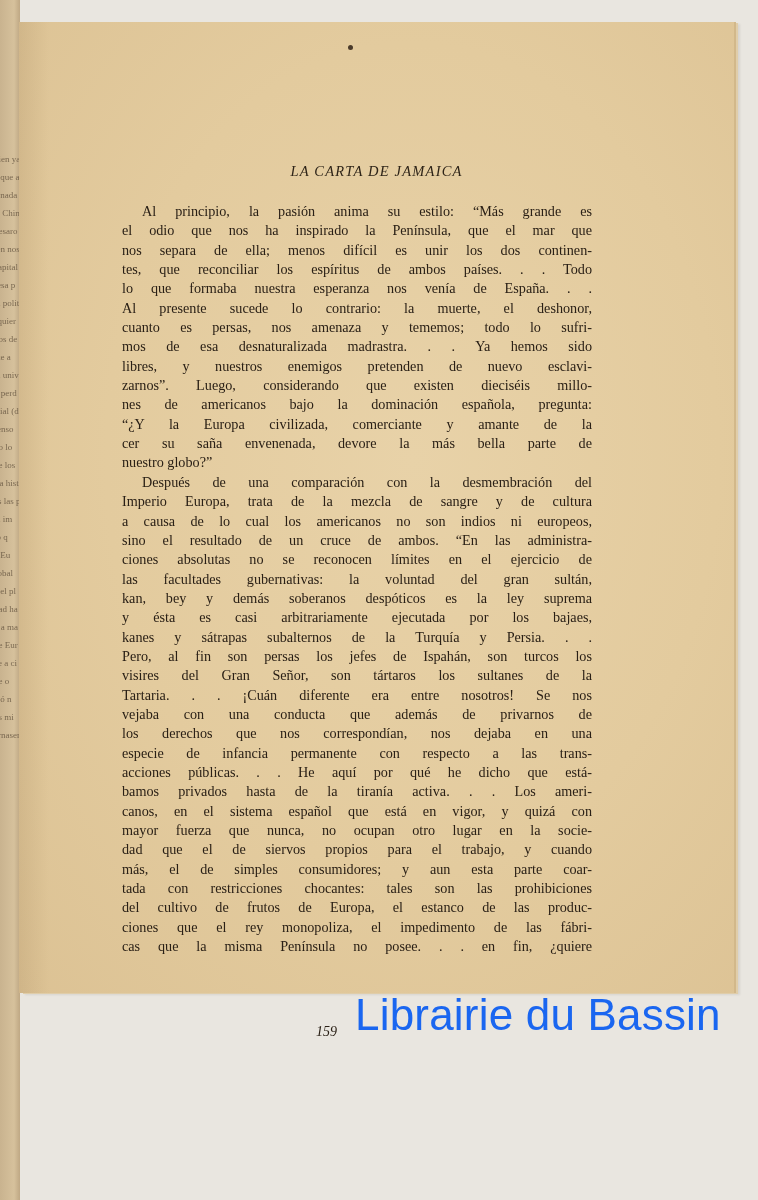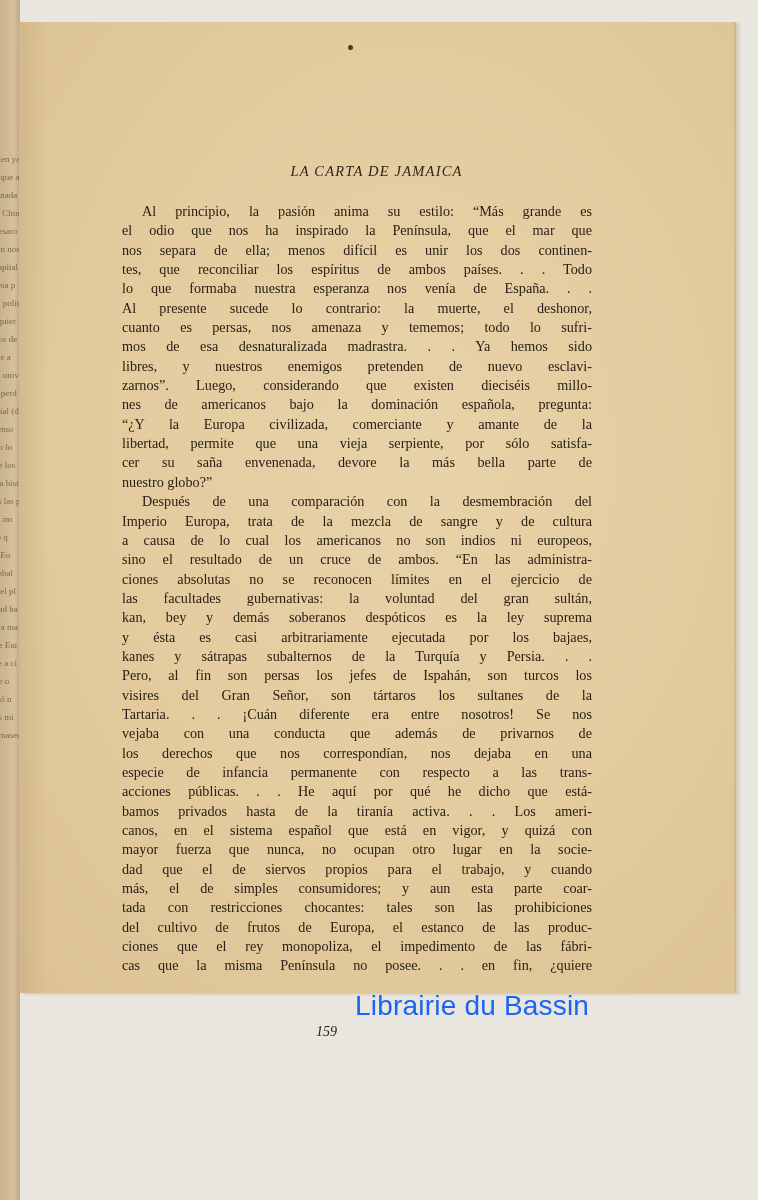--- a/index.html
+++ b/index.html
@@ -45,21 +45,21 @@
       height: 19.35px;
     }
     .line.indent { padding-left: 20px; }
     .line.last { text-align-last: left; }
     .folio {
       position: absolute; left: 297px; top: 1002px;
       font-family: "Liberation Serif", serif; font-style: italic; font-size: 14px; color: #2a2016;
     }
     .watermark {
       position: absolute; left: 355px; top: 990px;
-      font-family: "Liberation Sans", sans-serif; font-size: 28px; color: #1a66f0;
+      font-family: "Liberation Sans", sans-serif; font-size: 44px; color: #1a66f0;
       letter-spacing: 0.2px;
     }
   </style>
 </head>
 <body>
 
 <div class="left-page">
   <div class="left-page-text" id="left-frags">
       <div style="white-space: nowrap; margin-left: -6px;">bien ya</div>
       <div style="white-space: nowrap; margin-left: -6px;">a que ai</div>
@@ -107,21 +107,20 @@
         <span class="line">nos separa de ella; menos difícil es unir los dos continen-</span>
         <span class="line">tes, que reconciliar los espíritus de ambos países. . . Todo</span>
         <span class="line">lo que formaba nuestra esperanza  nos venía de España. . .</span>
         <span class="line">Al presente sucede lo contrario: la muerte, el deshonor,</span>
         <span class="line">cuanto es persas, nos amenaza y tememos; todo lo sufri-</span>
         <span class="line">mos de esa desnaturalizada madrastra. . . Ya hemos sido</span>
         <span class="line">libres, y nuestros enemigos pretenden de nuevo esclavi-</span>
         <span class="line">zarnos”. Luego, considerando que existen dieciséis millo-</span>
         <span class="line">nes de americanos bajo la dominación española, pregunta:</span>
         <span class="line">“¿Y la Europa civilizada, comerciante y amante de la</span>
-        <span class="line">libertad, permite que una vieja serpiente, por sólo satisfa-</span>
         <span class="line">cer su saña envenenada, devore la más bella parte de</span>
         <span class="line last">nuestro globo?”</span>
       </div>
       <div>
         <span class="line indent">Después de una comparación con la desmembración del</span>
         <span class="line">Imperio Europa, trata de la mezcla de sangre y de cultura</span>
         <span class="line">a causa de lo cual los americanos no son indios ni europeos,</span>
         <span class="line">sino el resultado de un cruce de ambos. “En las administra-</span>
         <span class="line">ciones absolutas no se reconocen límites en el ejercicio de</span>
         <span class="line">las facultades gubernativas: la voluntad del gran sultán,</span>

